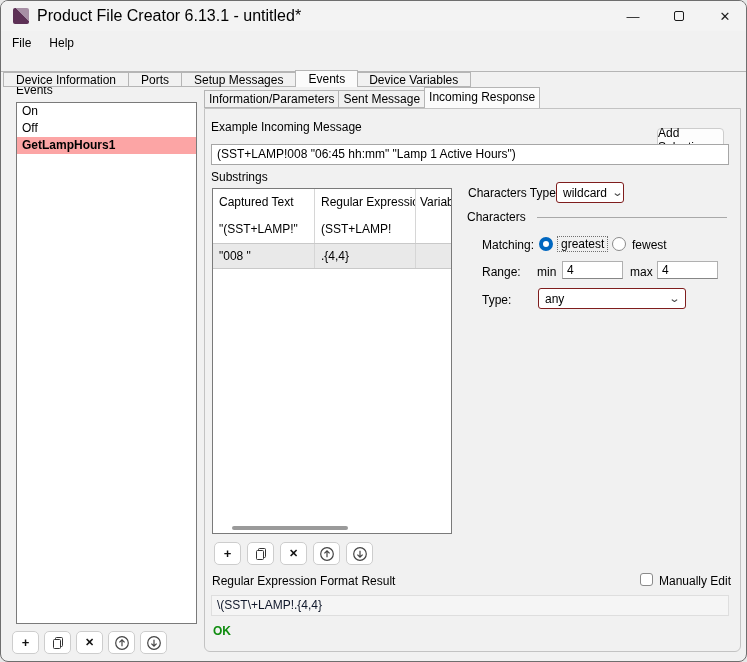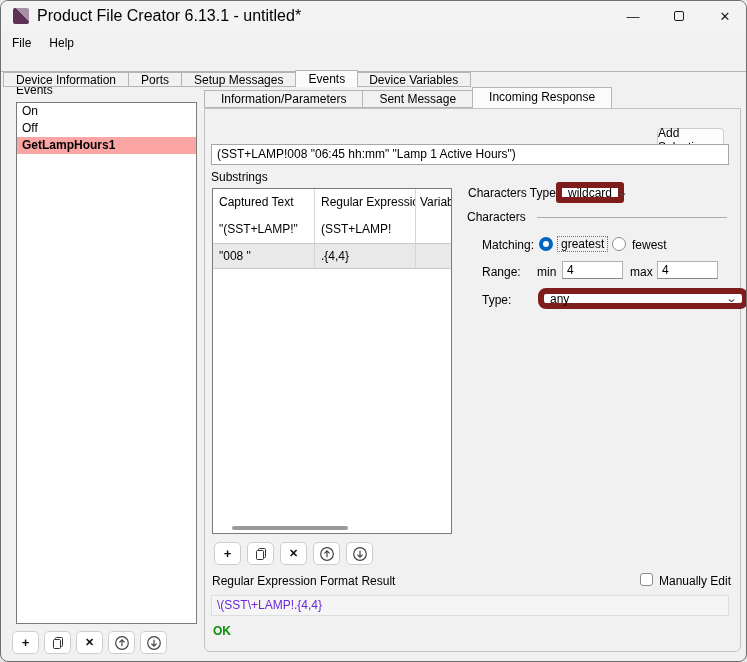--- a/index.html
+++ b/index.html
@@ -32,50 +32,50 @@
   .lbl { position:absolute; font-size:12px; white-space:nowrap; }
   .events-list { position:absolute; left:15px; top:101px; width:181px; height:522px; background:#fff; border:1px solid #7a7a7a; overflow:hidden; }
   .list-item { height:17px; line-height:17px; padding-left:5px; }
   .list-item.selected { background:#fca5a5;font-weight:bold; }
   
   .toolbar-btn { position:absolute; width:27px; height:23px; background:#fff; border:1px solid #cdcdcd; border-radius:5px;
     display:flex; align-items:center; justify-content:center; font-size:13px; font-weight:bold; color:#111; }
   
   .subpanel { position:absolute; left:203px; top:107px; width:537px; height:544px; border:1px solid #c3c3c3; border-radius:0 0 6px 6px; }
   .subtabs { position:absolute; left:203px; top:86px; height:21px; display:flex; align-items:flex-end; z-index:2; }
-  .stab { height:18px; line-height:17px; padding:0 16px; border:1px solid #b5b5b5; border-left-width:0; background:#f1f1f1; }
+  .stab { height:18px; line-height:17px; padding:0 4px; border:1px solid #b5b5b5; border-left-width:0; background:#f1f1f1; }
   .stab:first-child { border-left-width:1px; }
   .stab.active { height:21px; line-height:19px; background:#fbfbfb; border-left-width:1px; border-bottom:none; margin:0 -1px; z-index:3; position:relative; }
   
   .textfield { position:absolute; background:#fff; border:1px solid #a6a6a6; font-size:12px; line-height:19px; padding:0 5px; white-space:nowrap; overflow:hidden; font-family:inherit; }
   .btn { position:absolute; background:#fdfdfd; border:1px solid #cdcdcd; border-radius:4px; font-size:12px; display:flex; align-items:center; justify-content:center; }
   
   .sub-table { position:absolute; left:211px; top:187px; width:240px; height:346px; background:#fff; border:1px solid #7a7a7a; }
   .trow { display:flex; width:100%; }
   .trow .c1 { width:102px; padding:0 0 0 6px; border-right:1px solid #d6d6d6; }
   .trow .c2 { width:101px; padding:0 0 0 6px; border-right:1px solid #d6d6d6; }
   .trow .c3 { flex:1; padding-left:4px; }
   .thead { height:27px; }
   .thead > div { line-height:27px; white-space:nowrap; overflow:hidden; }
   .tr-data { height:27px; }
   .tr-data > div { line-height:27px; white-space:nowrap; overflow:hidden; }
   .tr-data.selected { height:26px; background:#e9e9e9; border-top:1px solid #c9c9c9; border-bottom:1px solid #c9c9c9; }
   .tr-data.selected > div { line-height:24px; }
   .hscroll-thumb { position:absolute; left:19px; top:337px; width:116px; height:4px; background:#9a9a9a; border-radius:2px; }
   
-  .combobox { position:absolute; background:#fff; border:6px solid #7f1d1d; border-radius:3px; display:flex; align-items:center; justify-content:space-between; padding:0 6px; font-size:12px; }
+  .combobox { position:absolute; background:#fff; border:1px solid #7f1d1d; border-radius:3px; display:flex; align-items:center; justify-content:space-between; padding:0 6px; font-size:12px; }
   .chevron { font-size:11px; color:#444; margin-left:6px; transform:scaleX(1.3); }
   .group-line { position:absolute; height:1px; background:#a9a9a9; }
   .radio { position:absolute; width:14px; height:14px; border-radius:50%; background:#fff; border:1px solid #8a8a8a; }
   .radio.checked { border:4px solid #0067c0; }
   .focus-dotted { border:1px dotted #707070; padding:0 3px; }
   .num-input { position:absolute; width:61px; height:18px; background:#fff; border:1px solid #b0b0b0; border-bottom:1px solid #868686; font-size:12px; padding:0 4px; font-family:inherit; }
   .checkbox { position:absolute; width:13px; height:13px; background:#fff; border:1px solid #8a8a8a; border-radius:3px; }
   .status-ok { position:absolute; left:212px; top:623px; font-size:12px; font-weight:bold; color:#0f8c0f; }
-  .result-field { position:absolute; left:210px; top:594px; width:518px; height:21px; background:#f5f5f5; border:1px solid #dedede; color:#6d28d9; font-size:12px; line-height:19px; padding:0 5px; }
+  .result-field { position:absolute; left:210px; top:594px; width:518px; height:21px; background:#f5f5f5; border:1px solid #dedede; color:#0f172a; font-size:12px; line-height:19px; padding:0 5px; }
   svg { display:block; }
 </style>
 </head>
 <body>
 
 <div id="window">
 
   <div class="titlebar">
     <div class="app-icon"></div>
     <div class="win-title">Product File Creator 6.13.1 - untitled*</div>
@@ -142,20 +142,21 @@
       </span>
   </div>
 
   <div class="subpanel"></div>
   <div class="subtabs">
     <div class="stab">Information/Parameters</div>
     <div class="stab">Sent Message</div>
     <div class="stab active">Incoming Response</div>
   </div>
 
+  <div class="lbl" style="left:210px; top:119px;">Example Incoming Message</div>
   <div class="btn" style="left:656px; top:127px; width:67px; height:23px;">Add Selection</div>
   <div class="textfield" style="left:210px; top:143px; width:518px; height:21px;">(SST+LAMP!008 "06:45 hh:mm" "Lamp 1 Active Hours")</div>
 
   <div class="lbl" style="left:210px; top:169px;">Substrings</div>
   <div class="sub-table">
     <div class="trow thead">
       <div class="c1">Captured Text</div>
       <div class="c2">Regular Expressio</div>
       <div class="c3">Variab</div>
     </div>
@@ -187,21 +188,21 @@
   <div class="radio" style="left:611px; top:236px;"></div>
   <div class="lbl" style="left:631px; top:237px;">fewest</div>
 
   <div class="lbl" style="left:481px; top:264px;">Range:</div>
   <div class="lbl" style="left:536px; top:264px;">min</div>
   <input class="num-input" style="left: 561px; top: 260px;" value="4">
   <div class="lbl" style="left:629px; top:264px;">max</div>
   <input class="num-input" style="left: 656px; top: 260px;" value="4">
 
   <div class="lbl" style="left:481px; top:292px;">Type:</div>
-  <div class="combobox" style="left:537px; top:287px; width:210px; height:21px;border-radius:8px;">
+  <div class="combobox" style="left:537px; top:287px; width:148px; height:21px;">
     <span>any</span>
     <span class="chevron">⌄</span>
   </div>
 
   <div class="toolbar-btn" style="left:213px; top:541px;">
       <span>+</span>
     </div>
   <div class="toolbar-btn" style="left:246px; top:541px;">
     <span>
         <svg width="14" height="14" viewBox="0 0 14 14">

